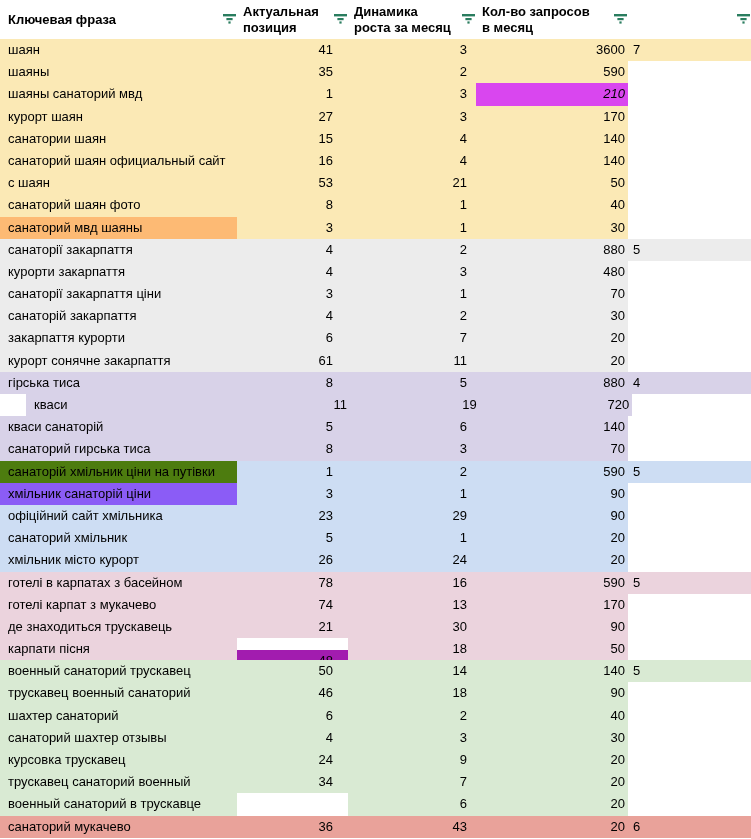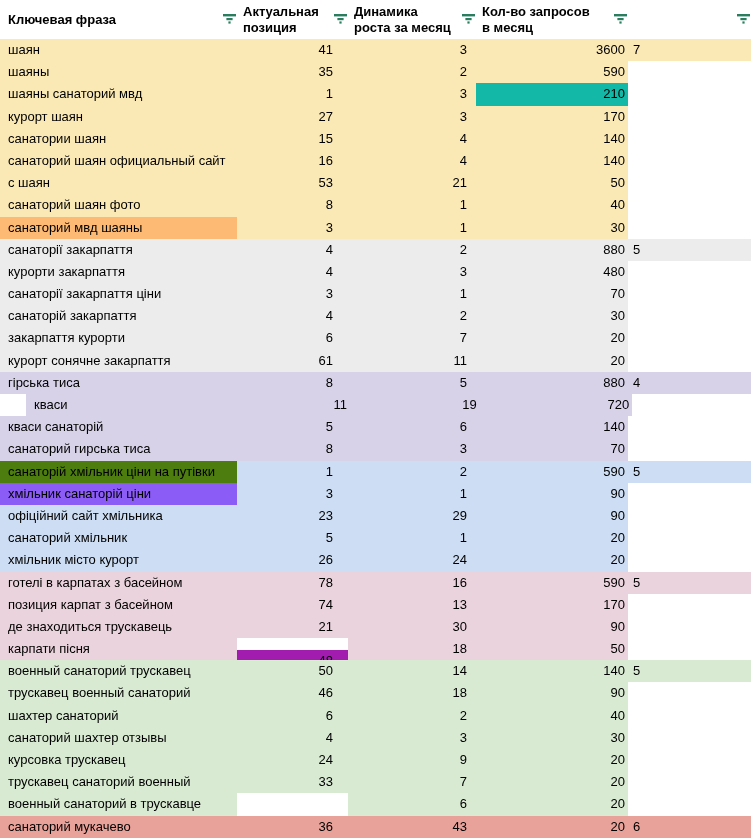--- a/index.html
+++ b/index.html
@@ -120,21 +120,21 @@
         <div class="cell c0" style="background: rgb(251, 233, 181);">шаяны</div>
         <div class="cell c1" style="background: rgb(251, 233, 181);">35</div>
         <div class="cell c2" style="background: rgb(251, 233, 181);">2</div>
         <div class="cell c3" style="background: rgb(251, 233, 181);">590</div>
         <div class="cell c4"></div>
       </div>
       <div class="row">
         <div class="cell c0" style="background: rgb(251, 233, 181);">шаяны санаторий мвд</div>
         <div class="cell c1" style="background: rgb(251, 233, 181);">1</div>
         <div class="cell c2" style="background: rgb(251, 233, 181);">3</div>
-        <div class="cell c3" style="background: #14b8a6;">210</div>
+        <div class="cell c3" style="background: #d946ef; font-style: italic;">210</div>
         <div class="cell c4"></div>
       </div>
       <div class="row">
         <div class="cell c0" style="background: rgb(251, 233, 181);">курорт шаян</div>
         <div class="cell c1" style="background: rgb(251, 233, 181);">27</div>
         <div class="cell c2" style="background: rgb(251, 233, 181);">3</div>
         <div class="cell c3" style="background: rgb(251, 233, 181);">170</div>
         <div class="cell c4"></div>
       </div>
       <div class="row">
@@ -278,21 +278,21 @@
         <div class="cell c4"></div>
       </div>
       <div class="row">
         <div class="cell c0" style="background: rgb(235, 211, 221);">готелі в карпатах з басейном</div>
         <div class="cell c1" style="background: rgb(235, 211, 221);">78</div>
         <div class="cell c2" style="background: rgb(235, 211, 221);">16</div>
         <div class="cell c3" style="background: rgb(235, 211, 221);">590</div>
         <div class="cell c4" style="background: rgb(235, 211, 221);">5</div>
       </div>
       <div class="row">
-        <div class="cell c0" style="background: rgb(235, 211, 221);">позиция карпат з басейном</div>
+        <div class="cell c0" style="background: rgb(235, 211, 221);">готелі карпат з мукачево</div>
         <div class="cell c1" style="background: rgb(235, 211, 221);">74</div>
         <div class="cell c2" style="background: rgb(235, 211, 221);">13</div>
         <div class="cell c3" style="background: rgb(235, 211, 221);">170</div>
         <div class="cell c4"></div>
       </div>
       <div class="row">
         <div class="cell c0" style="background: rgb(235, 211, 221);">де знаходиться трускавець</div>
         <div class="cell c1" style="background: rgb(235, 211, 221);">21</div>
         <div class="cell c2" style="background: rgb(235, 211, 221);">30</div>
         <div class="cell c3" style="background: rgb(235, 211, 221);">90</div>
@@ -335,21 +335,21 @@
       </div>
       <div class="row">
         <div class="cell c0" style="background: rgb(217, 234, 211);">курсовка трускавец</div>
         <div class="cell c1" style="background: rgb(217, 234, 211);">24</div>
         <div class="cell c2" style="background: rgb(217, 234, 211);">9</div>
         <div class="cell c3" style="background: rgb(217, 234, 211);">20</div>
         <div class="cell c4"></div>
       </div>
       <div class="row">
         <div class="cell c0" style="background: rgb(217, 234, 211);">трускавец санаторий военный</div>
-        <div class="cell c1" style="background: rgb(217, 234, 211);">33</div>
+        <div class="cell c1" style="background: rgb(217, 234, 211);">34</div>
         <div class="cell c2" style="background: rgb(217, 234, 211);">7</div>
         <div class="cell c3" style="background: rgb(217, 234, 211);">20</div>
         <div class="cell c4"></div>
       </div>
       <div class="row">
         <div class="cell c0" style="background: rgb(217, 234, 211);">военный санаторий в трускавце</div>
         <div class="cell c1" style="background: rgb(217, 234, 211); margin-top: 44px;">54</div>
         <div class="cell c2" style="background: rgb(217, 234, 211);">6</div>
         <div class="cell c3" style="background: rgb(217, 234, 211);">20</div>
         <div class="cell c4"></div>

